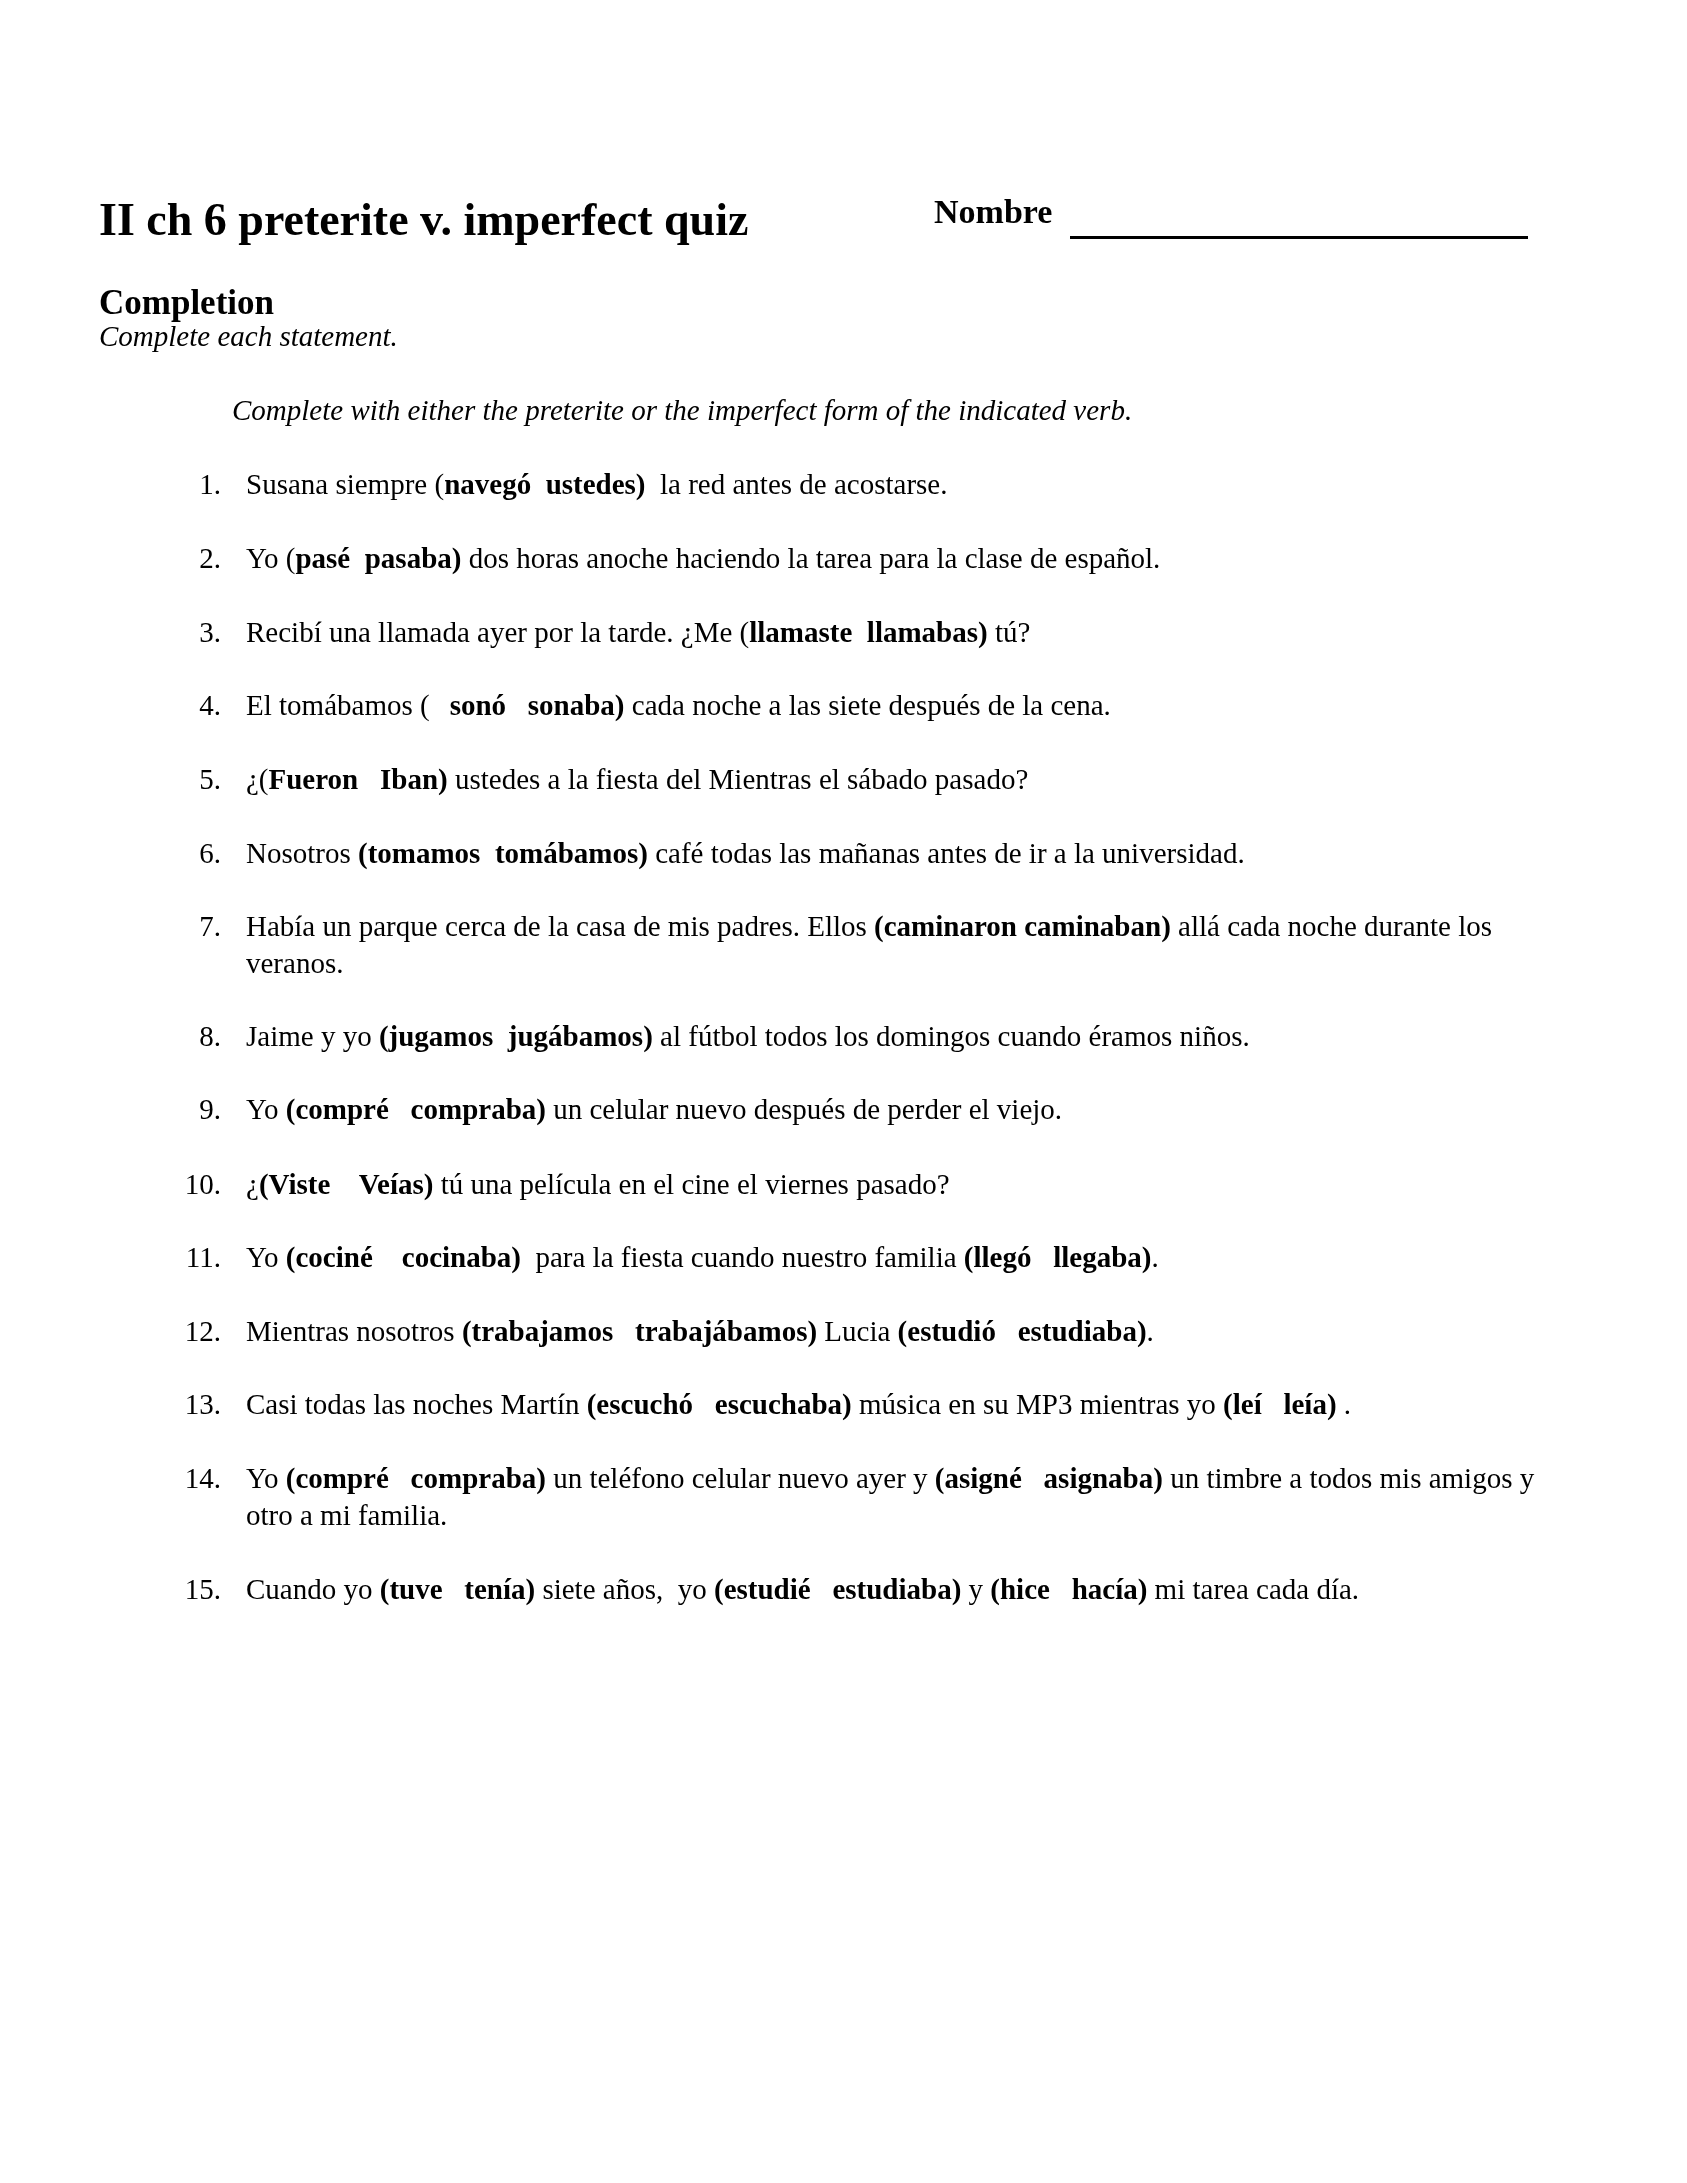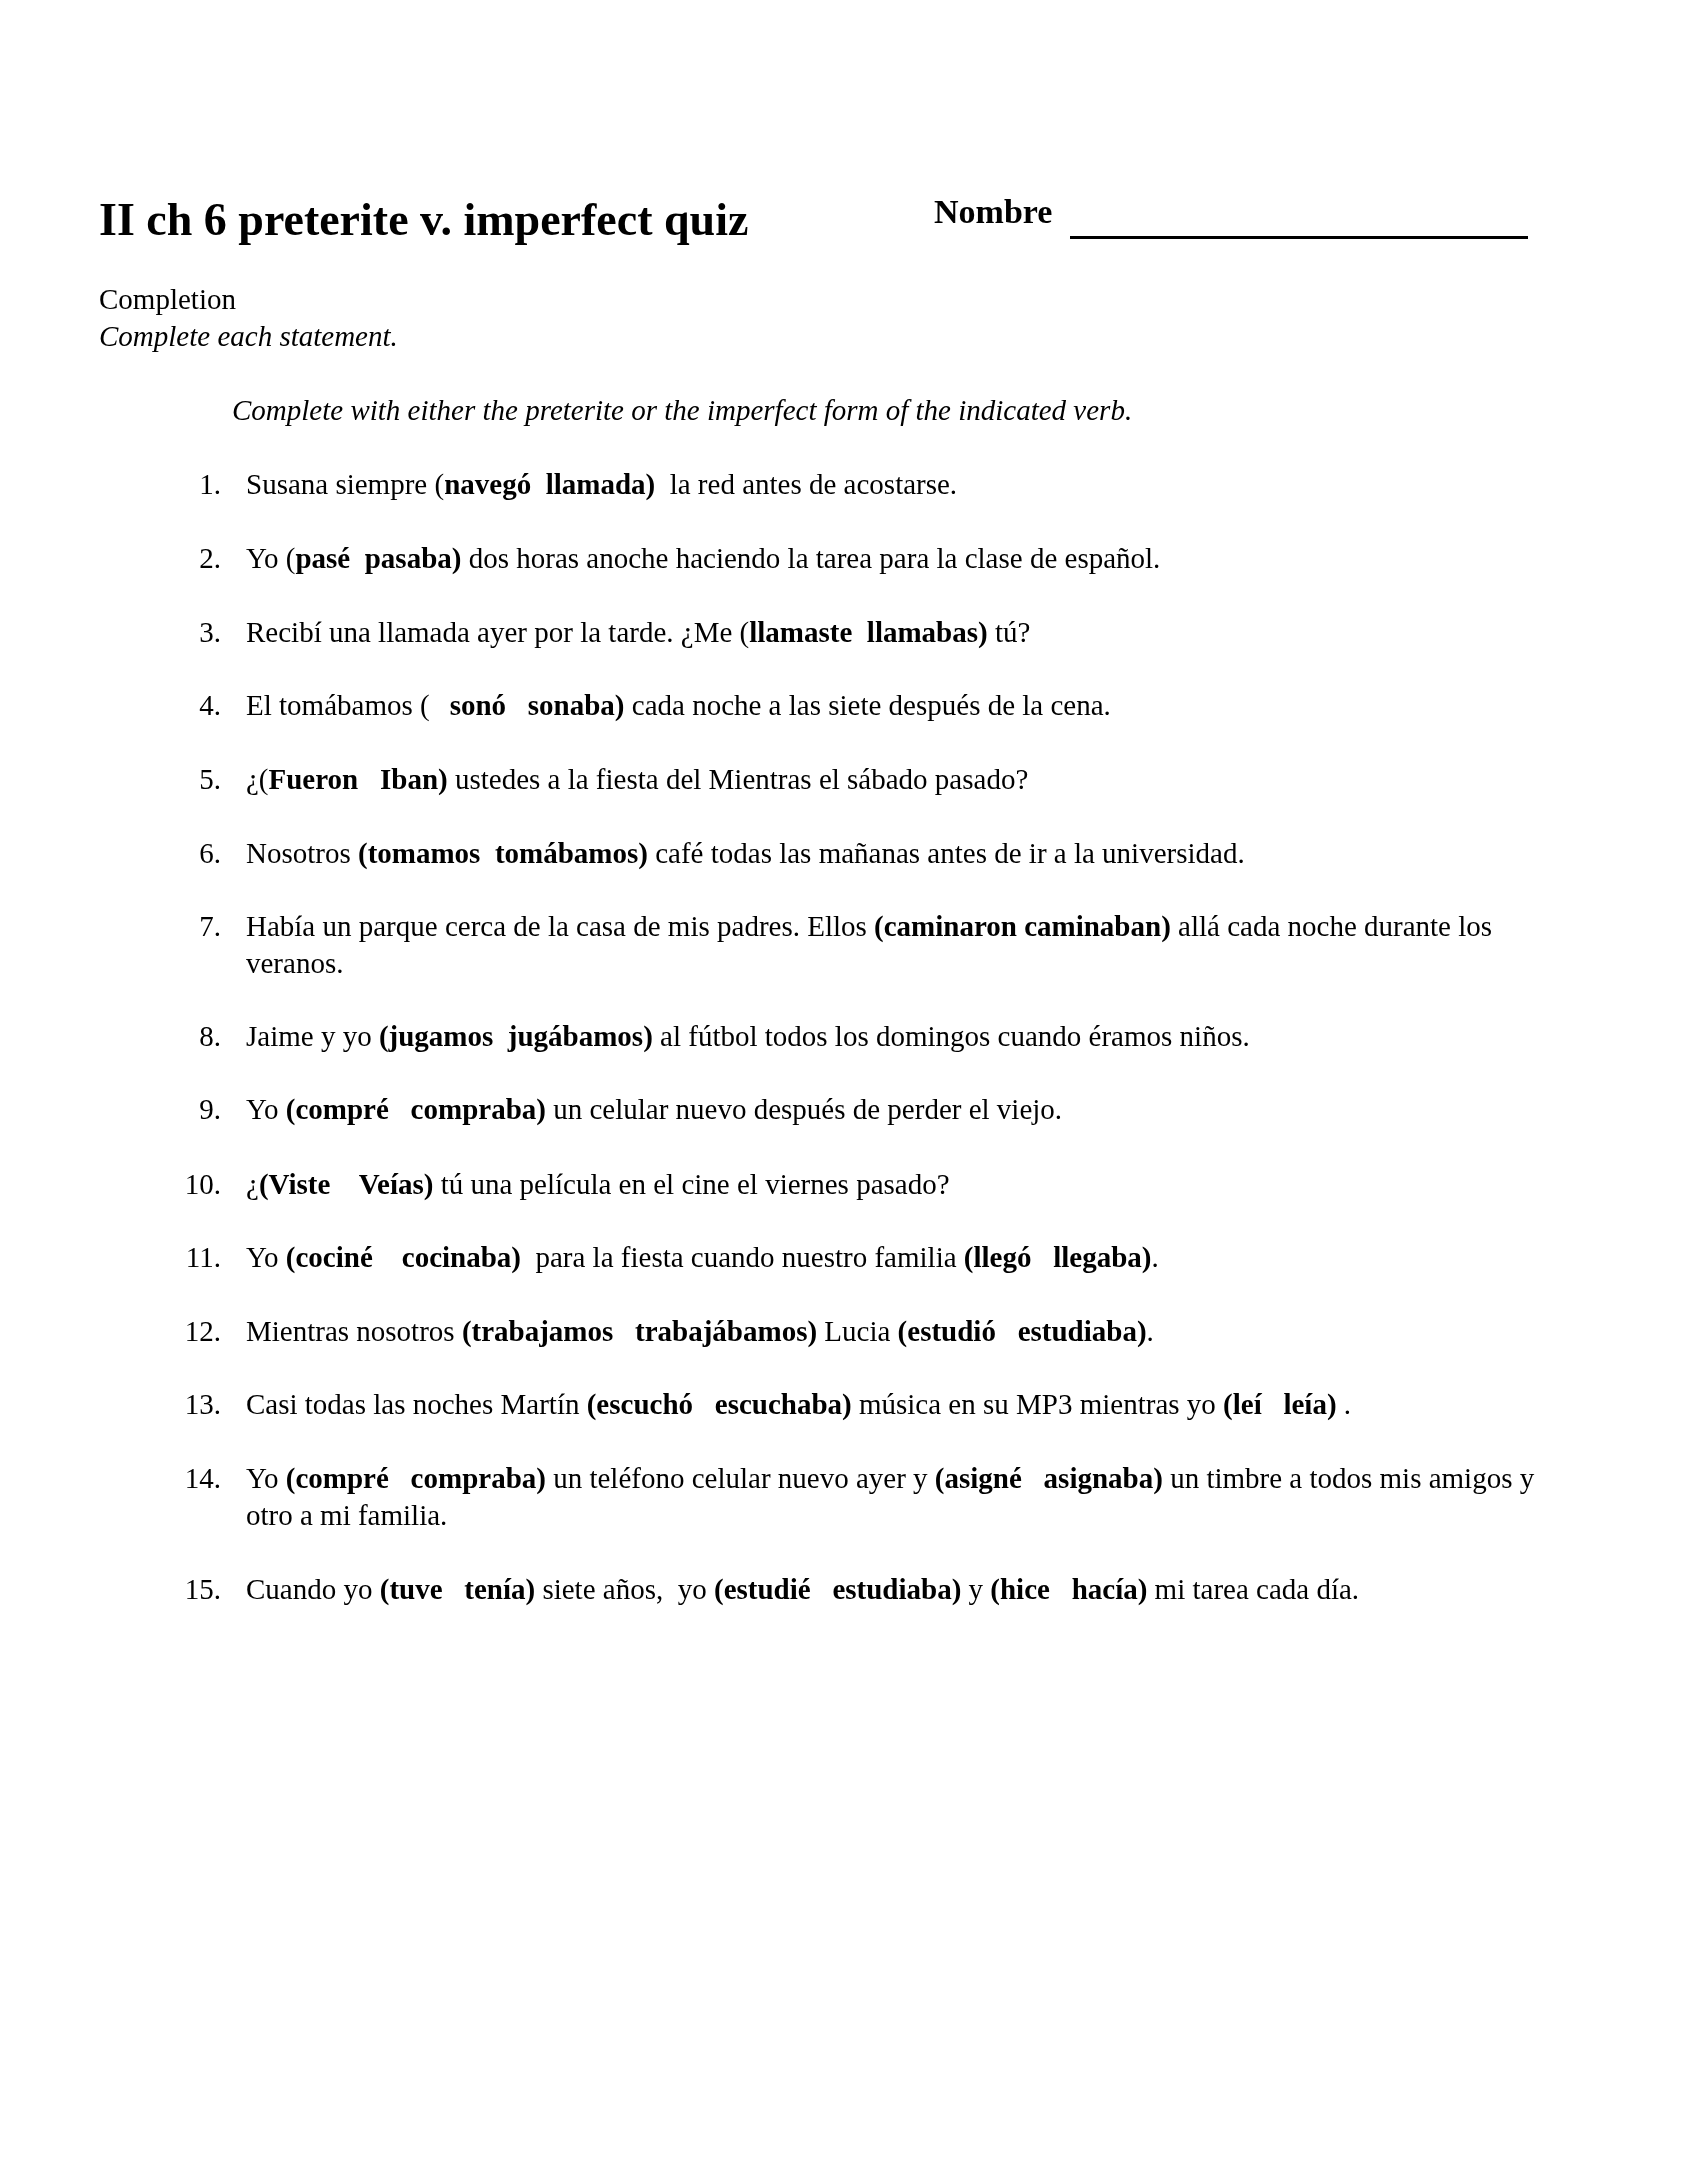--- a/index.html
+++ b/index.html
@@ -2,21 +2,21 @@
 <html style="font-size:10.6px"><head>
 <meta charset="utf-8">
 <style>
   html, body { margin:0; padding:0; background:#ffffff; }
   body { width:1687px; height:2183px; position:relative; overflow:hidden;
          font-family:"Liberation Serif","DejaVu Serif",serif; color:#000; }
   .abs { position:absolute; white-space:nowrap; }
   #title { left:99px; top:193px; font-size:46px; font-weight:bold; }
   #nombre { left:934px; top:193px; font-size:34px; font-weight:bold; }
   #nombre-line { left:1070px; top:236px; width:458px; height:3.3px; background:#000; }
-  #section { left:99px; top:283px; font-size:29px; font-weight:normal; }
+  #section { left:99px; top:283px; font-size:35px; font-weight:bold; }
   #section-sub { left:99px; top:320px; font-size:29px; font-style:italic; }
   #instruction { left:232px; top:394px; font-size:29px; font-style:italic; }
   .q { position:absolute; left:0; width:1687px; font-size:29px; line-height:37px; }
   .q .num { position:absolute; left:132px; width:89px; text-align:right; }
   .q .txt { position:absolute; left:246px; width:1323px; white-space:normal; }
   .q b { font-weight:bold; }
 </style>
 </head>
 <body>
 
@@ -24,21 +24,21 @@
 <div class="abs" id="nombre">Nombre</div>
 <div class="abs" id="nombre-line"></div>
 
 <div class="abs" id="section">Completion</div>
 <div class="abs" id="section-sub">Complete each statement.</div>
 <div class="abs" id="instruction">Complete with either the preterite or the imperfect form of the indicated verb.</div>
 
 <div id="questions">
     <div class="q" style="top: 466px;">
       <span class="num">1.</span>
-      <span class="txt"><span style="white-space: pre-wrap;">Susana siempre (</span><b style="white-space: pre-wrap;">navegó  llamada)</b><span style="white-space: pre-wrap;">  la red antes de acostarse.</span></span>
+      <span class="txt"><span style="white-space: pre-wrap;">Susana siempre (</span><b style="white-space: pre-wrap;">navegó  ustedes)</b><span style="white-space: pre-wrap;">  la red antes de acostarse.</span></span>
     </div>
     <div class="q" style="top: 540px;">
       <span class="num">2.</span>
       <span class="txt"><span style="white-space: pre-wrap;">Yo (</span><b style="white-space: pre-wrap;">pasé  pasaba)</b><span style="white-space: pre-wrap;"> dos horas anoche haciendo la tarea para la clase de español.</span></span>
     </div>
     <div class="q" style="top: 614px;">
       <span class="num">3.</span>
       <span class="txt"><span style="white-space: pre-wrap;">Recibí una llamada ayer por la tarde. ¿Me (</span><b style="white-space: pre-wrap;">llamaste  llamabas)</b><span style="white-space: pre-wrap;"> tú?</span></span>
     </div>
     <div class="q" style="top: 687px;">

